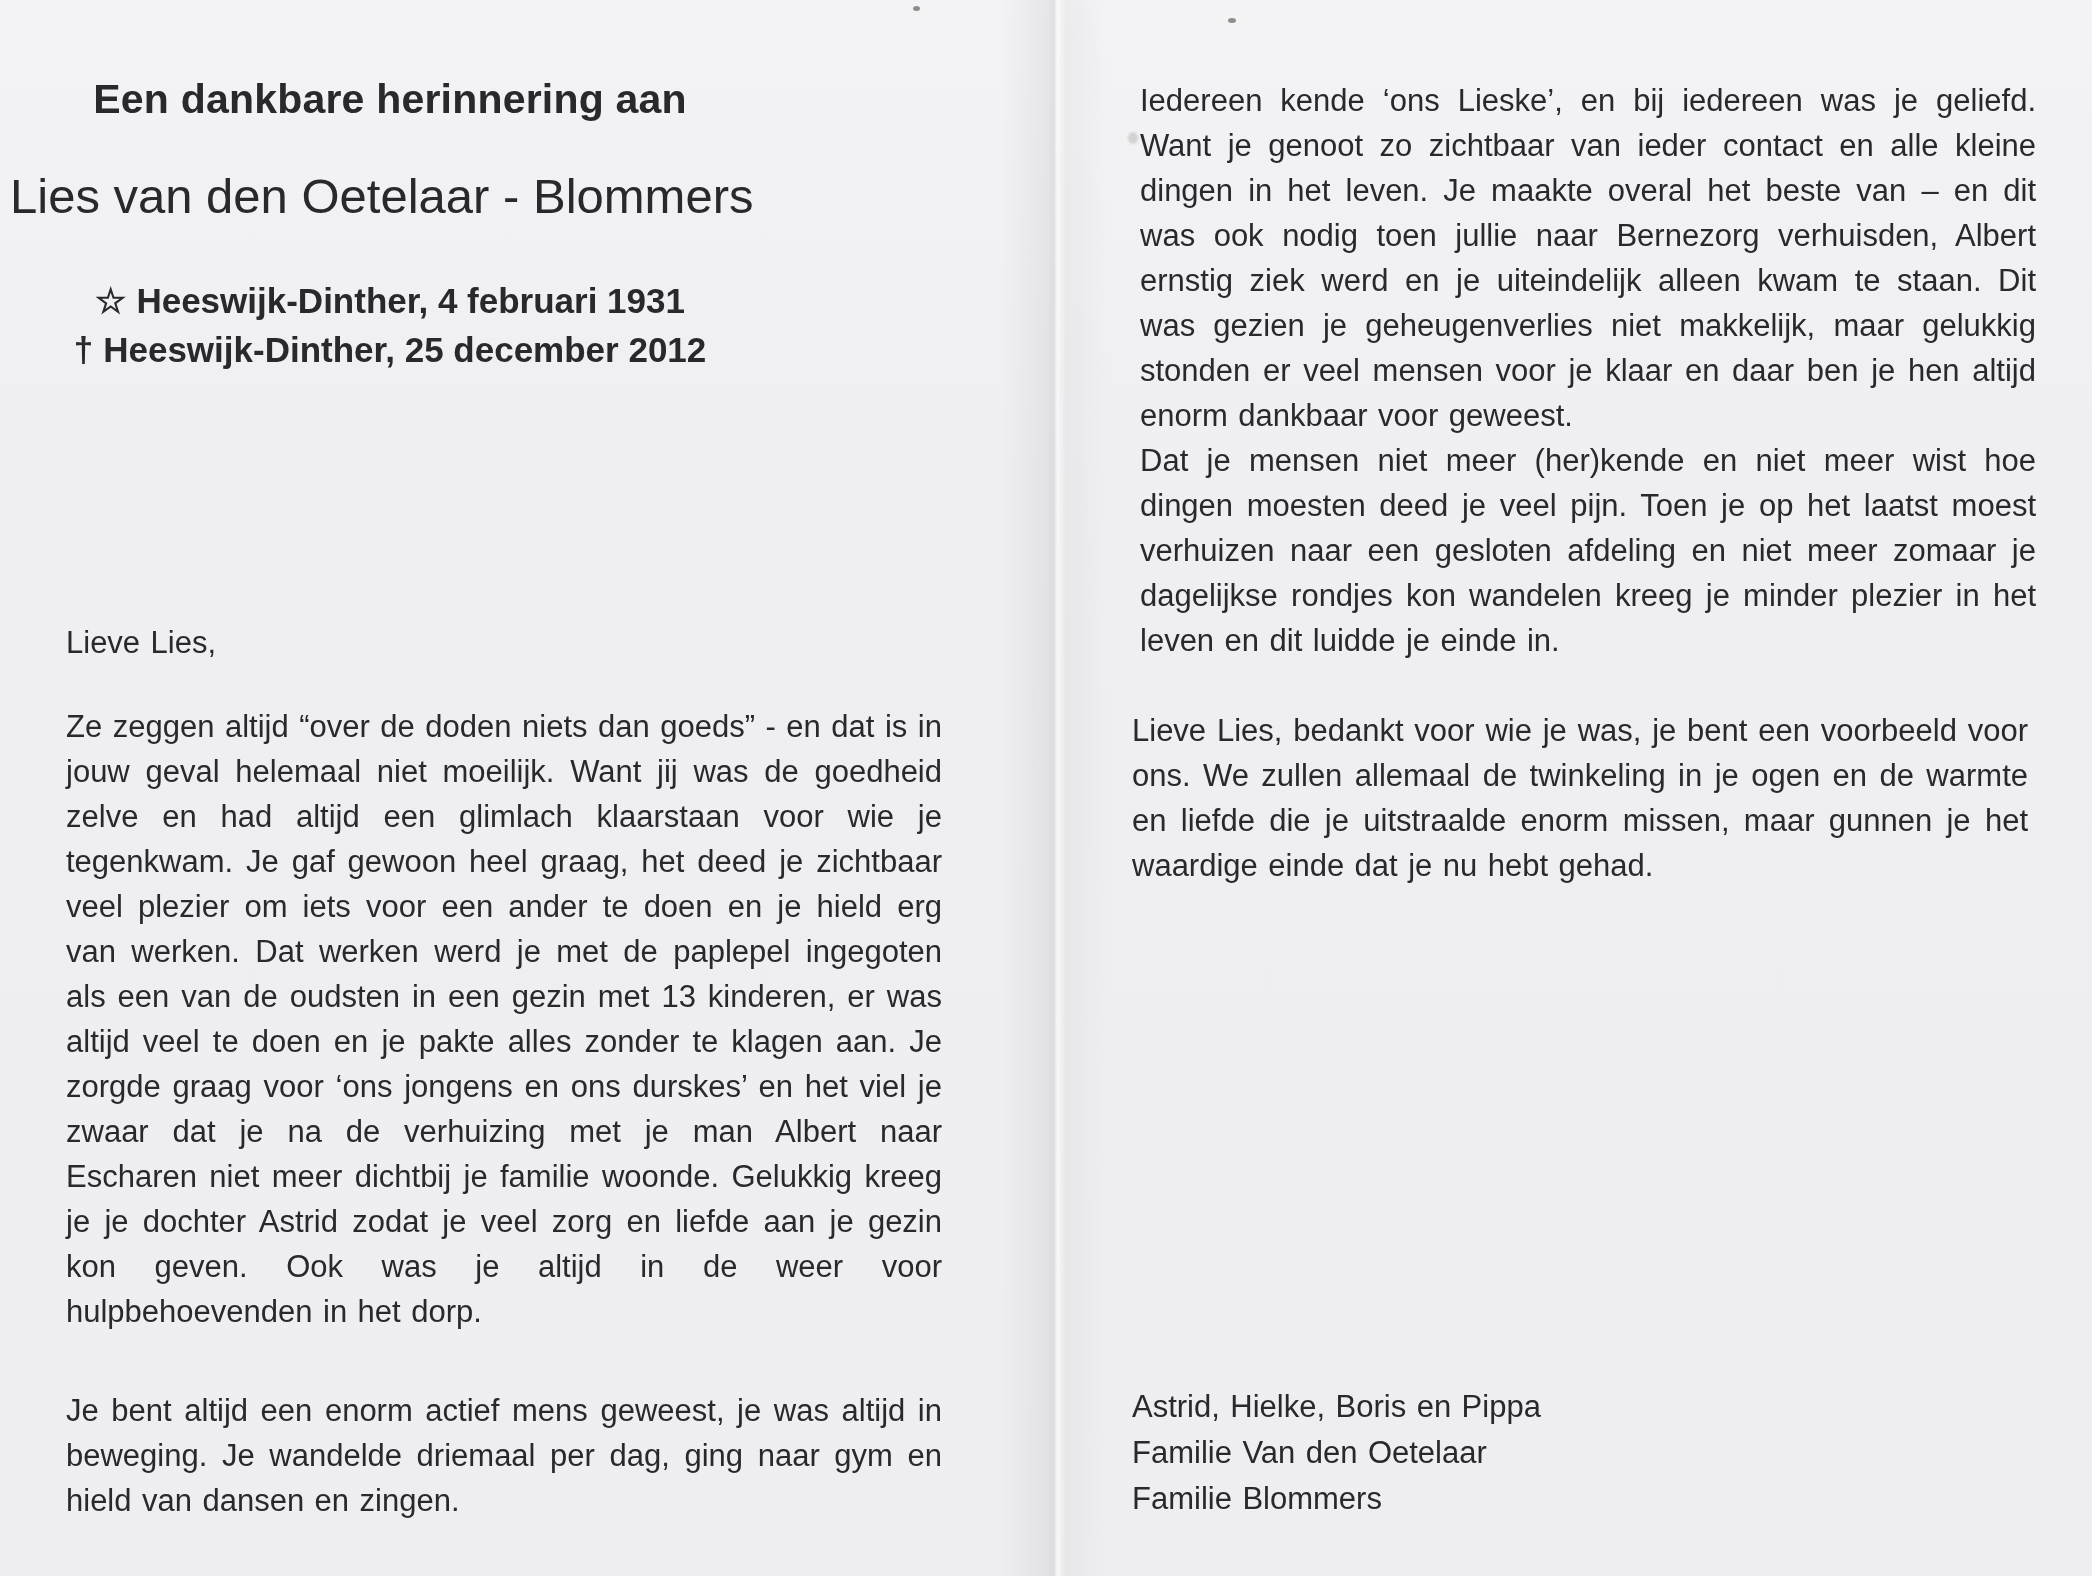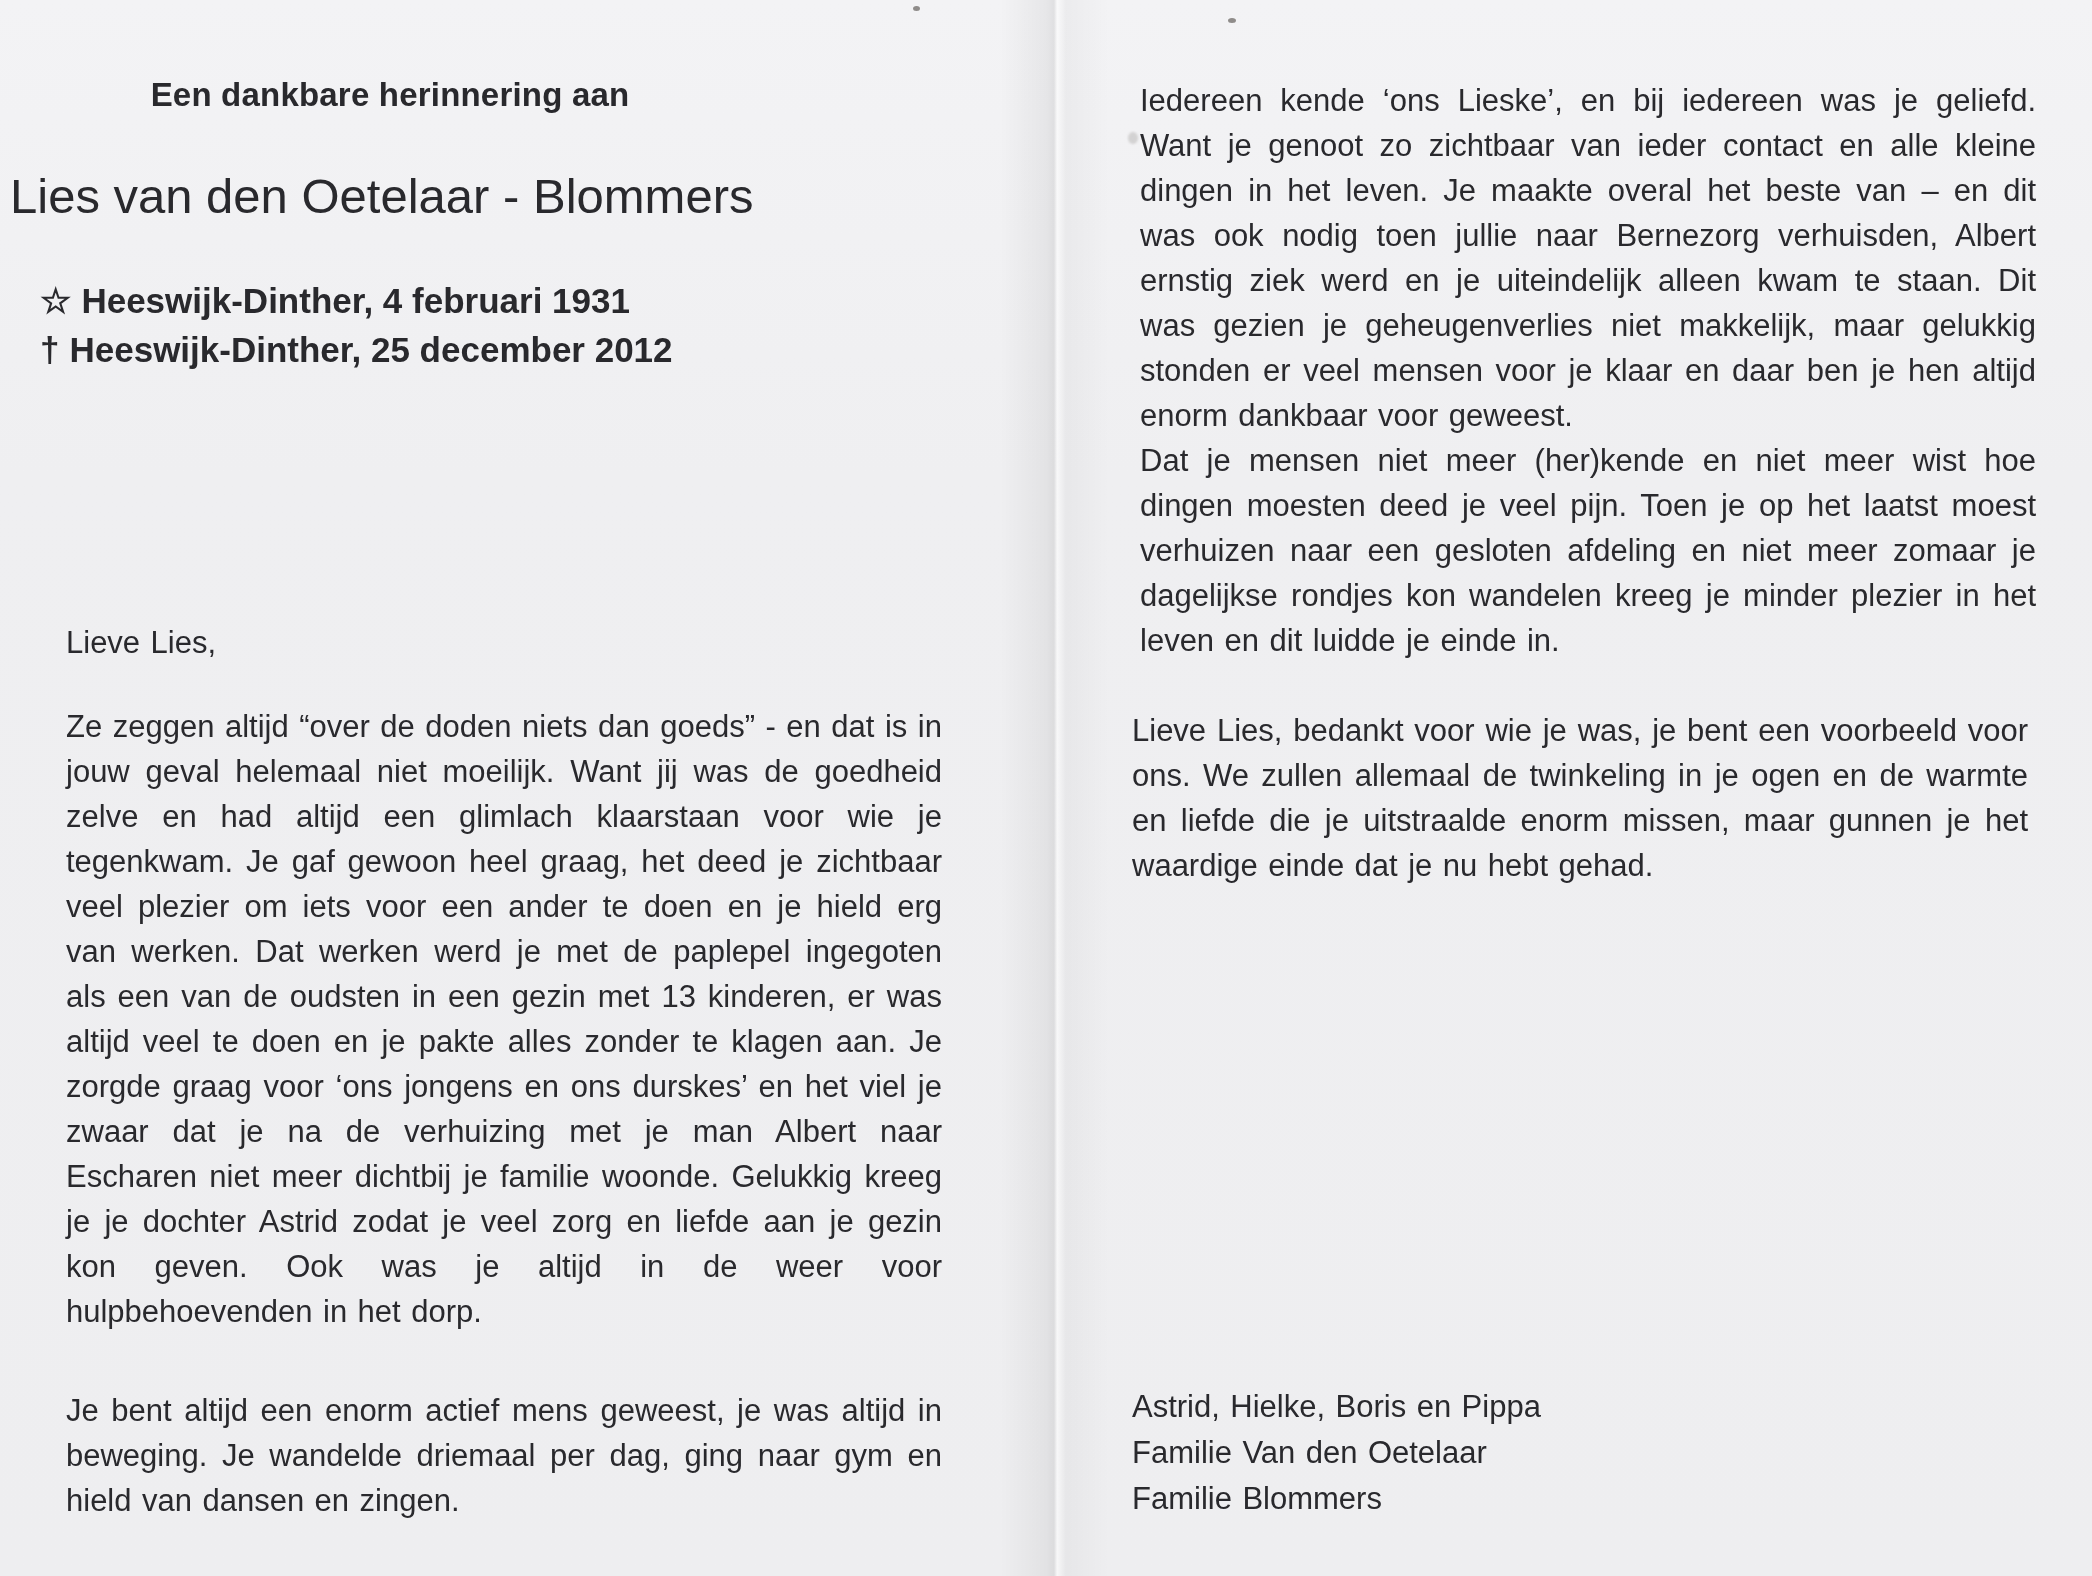--- a/index.html
+++ b/index.html
@@ -58,39 +58,39 @@
     border-radius: 50%;
     filter: blur(1px);
   }
 
   .header-line {
     position: absolute;
     top: 76px;
     left: 40px;
     width: 700px;
     text-align: center;
-    font-size: 33px;
+    font-size: 41px;
     font-weight: 600;
     letter-spacing: 0.2px;
   }
   .name {
     position: absolute;
     top: 168px;
     left: 10px;
     width: 760px;
     font-size: 49px;
     font-weight: 400;
     white-space: nowrap;
   }
   .dates {
     position: absolute;
     top: 276px;
     left: 40px;
     width: 700px;
-    text-align: left;
+    text-align: center;
     font-size: 35px;
     font-weight: 600;
     line-height: 49px;
   }
   .dates .sym { display: inline-block; margin-right: 10px; }
 
   .body-text {
     font-size: 31px;
     line-height: 45px;
     font-weight: 400;

